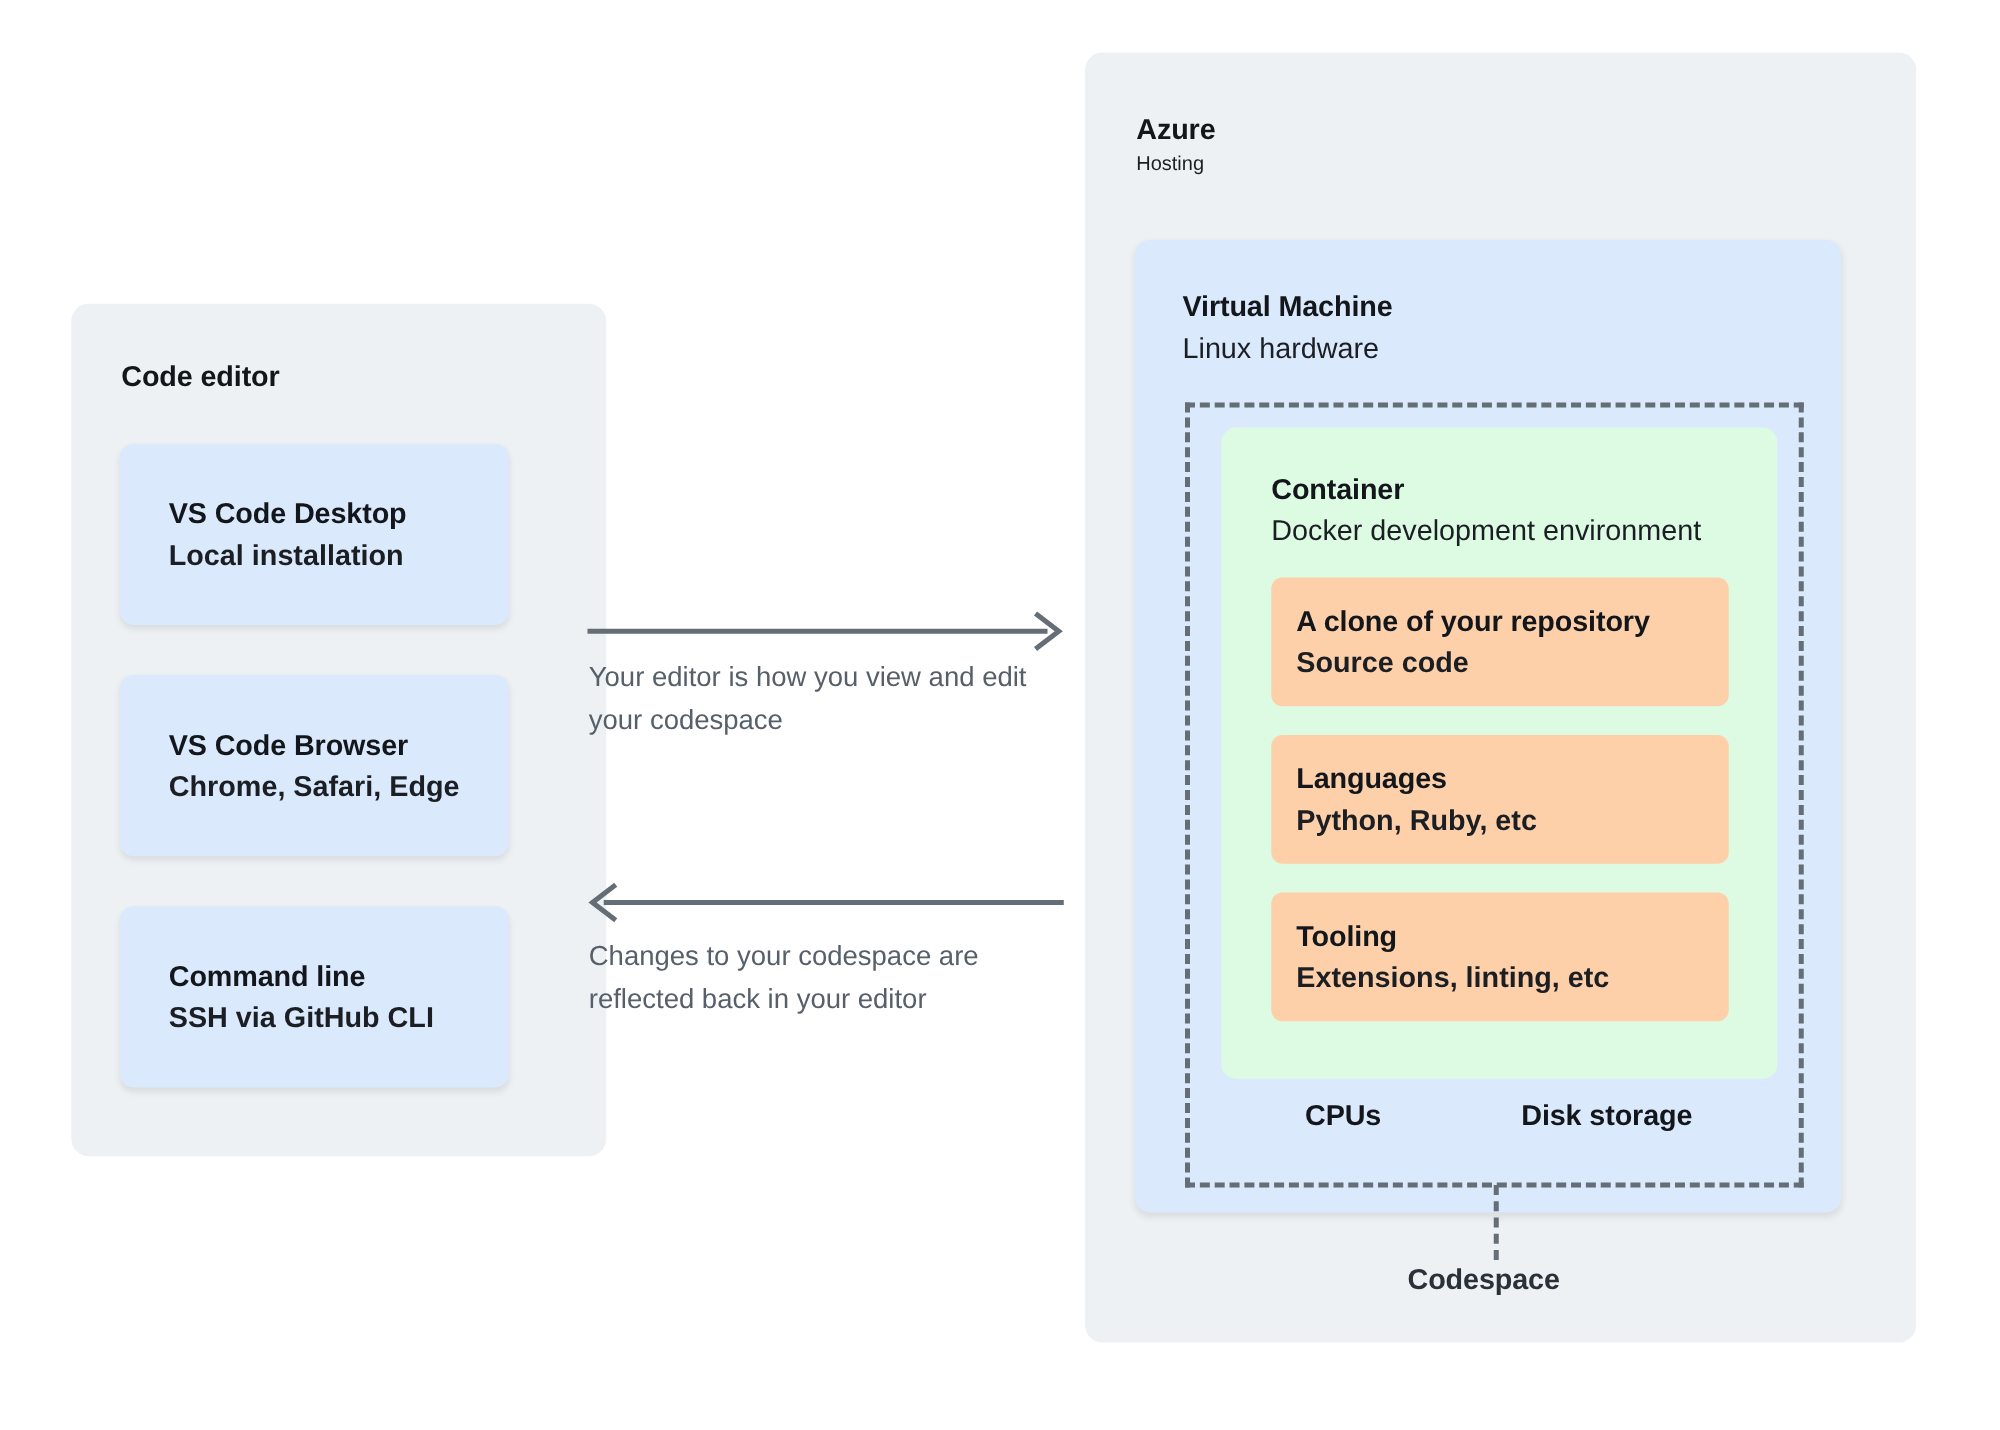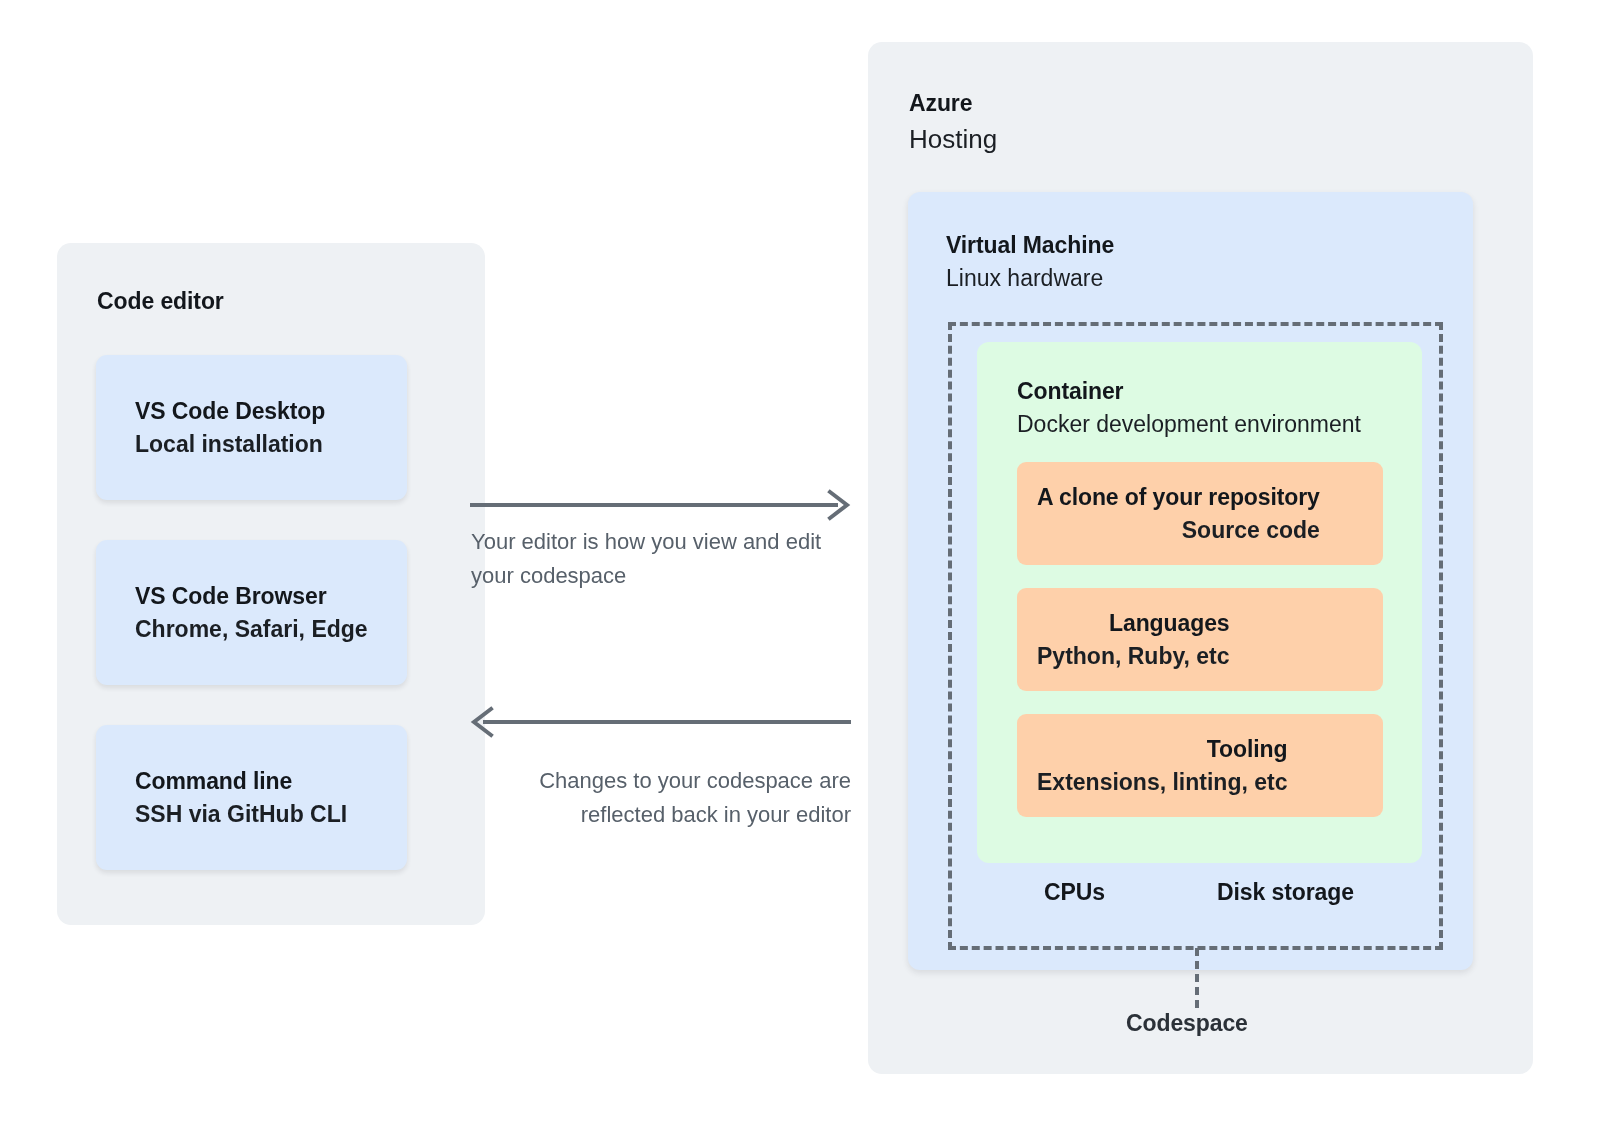--- a/index.html
+++ b/index.html
@@ -25,21 +25,21 @@
   }
 
   .panel-title {
     font-size: 23px;
     font-weight: bold;
     letter-spacing: -0.1px;
     color: #13171c;
     line-height: 1.25;
   }
   .panel-sub {
-    font-size: 26px;
+    font-size: 16px;
     font-weight: normal;
     color: #1b1f24;
     line-height: 1.5;
   }
 
   
   #code-editor-panel {
     left: 57px;
     top: 243px;
     width: 428px;
@@ -106,21 +106,21 @@
     position: absolute;
     left: 3px;
     font-size: 22px;
     line-height: 34px;
     color: #57606a;
     width: 380px;
   }
   #arrow-forward-wrap { top: 18px; }
   #caption-forward { top: 55px; }
   #arrow-back-wrap  { top: 235px; }
-  #caption-back     { top: 294px; text-align: right; }
+  #caption-back     { top: 278px; }
 
   
   #azure-panel {
     left: 868px;
     top: 42px;
     width: 665px;
     height: 1032px;
   }
   #azure-panel .panel-title {
     position: absolute;
@@ -213,21 +213,20 @@
     border-radius: 9px;
     margin-bottom: 23px;
     position: relative;
   }
   .feature-card:last-child { margin-bottom: 0; }
   .feature-card .card-inner {
     position: absolute;
     left: 20px;
     top: 50%;
     transform: translateY(-50%);
-    text-align: right;
   }
 
   
   #hardware-row {
     position: absolute;
     left: 0;
     top: 553px;
     width: 100%;
     display: flex;
   }

